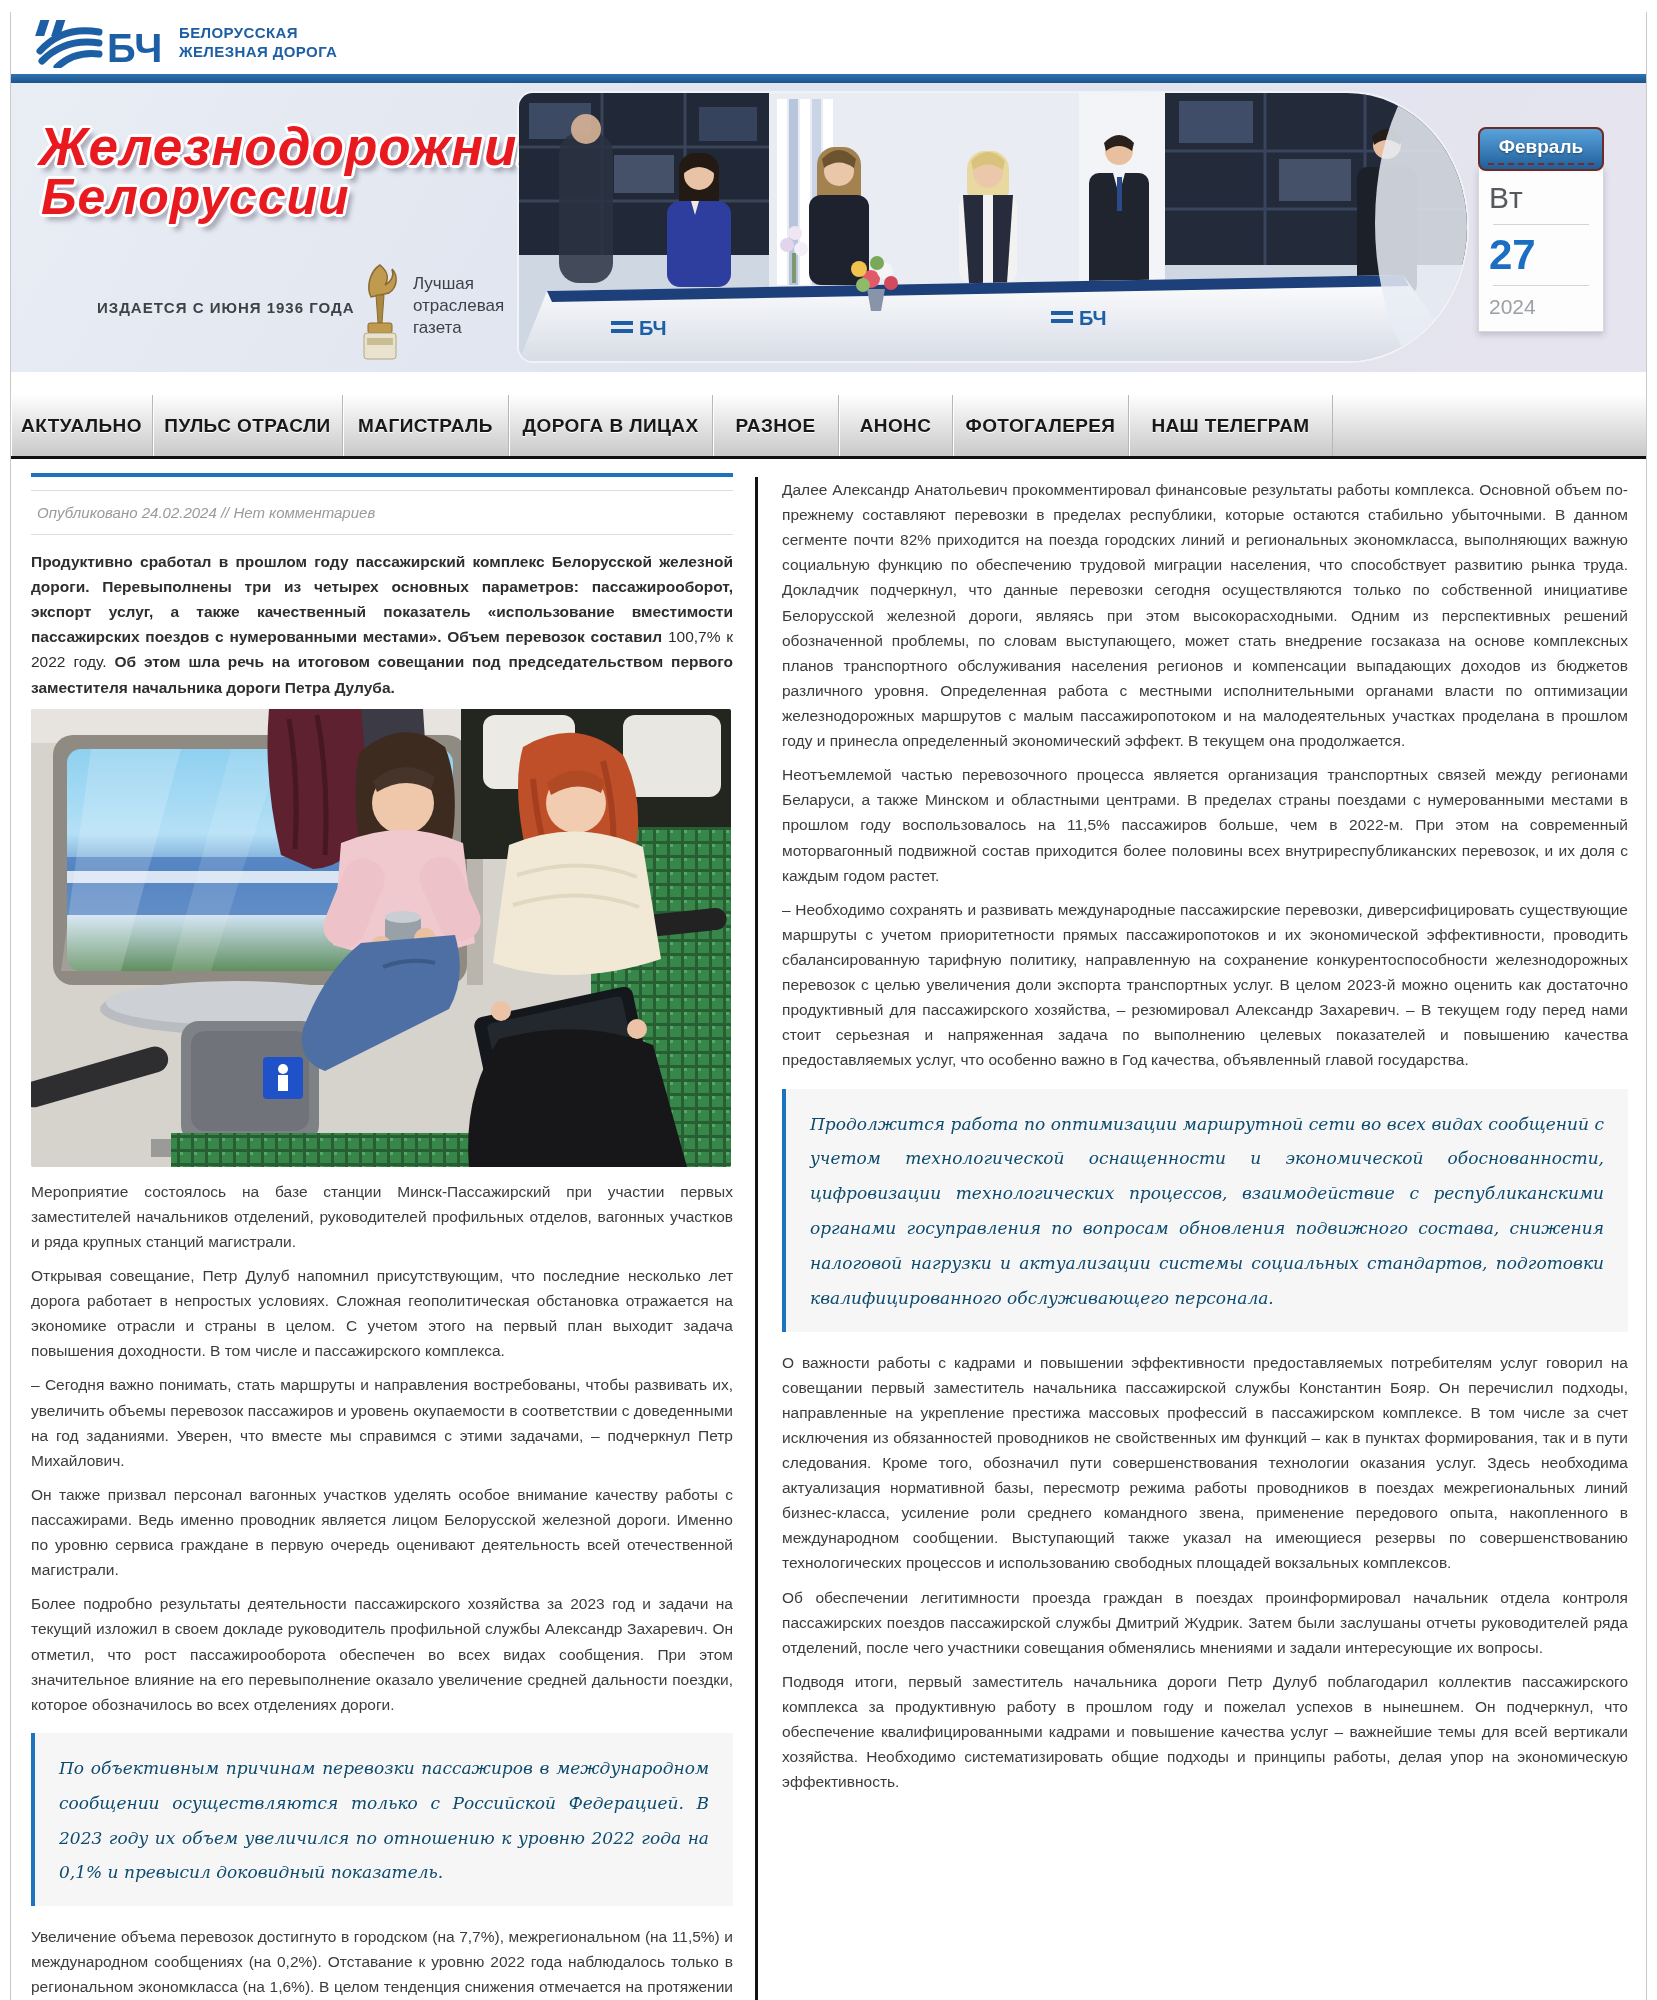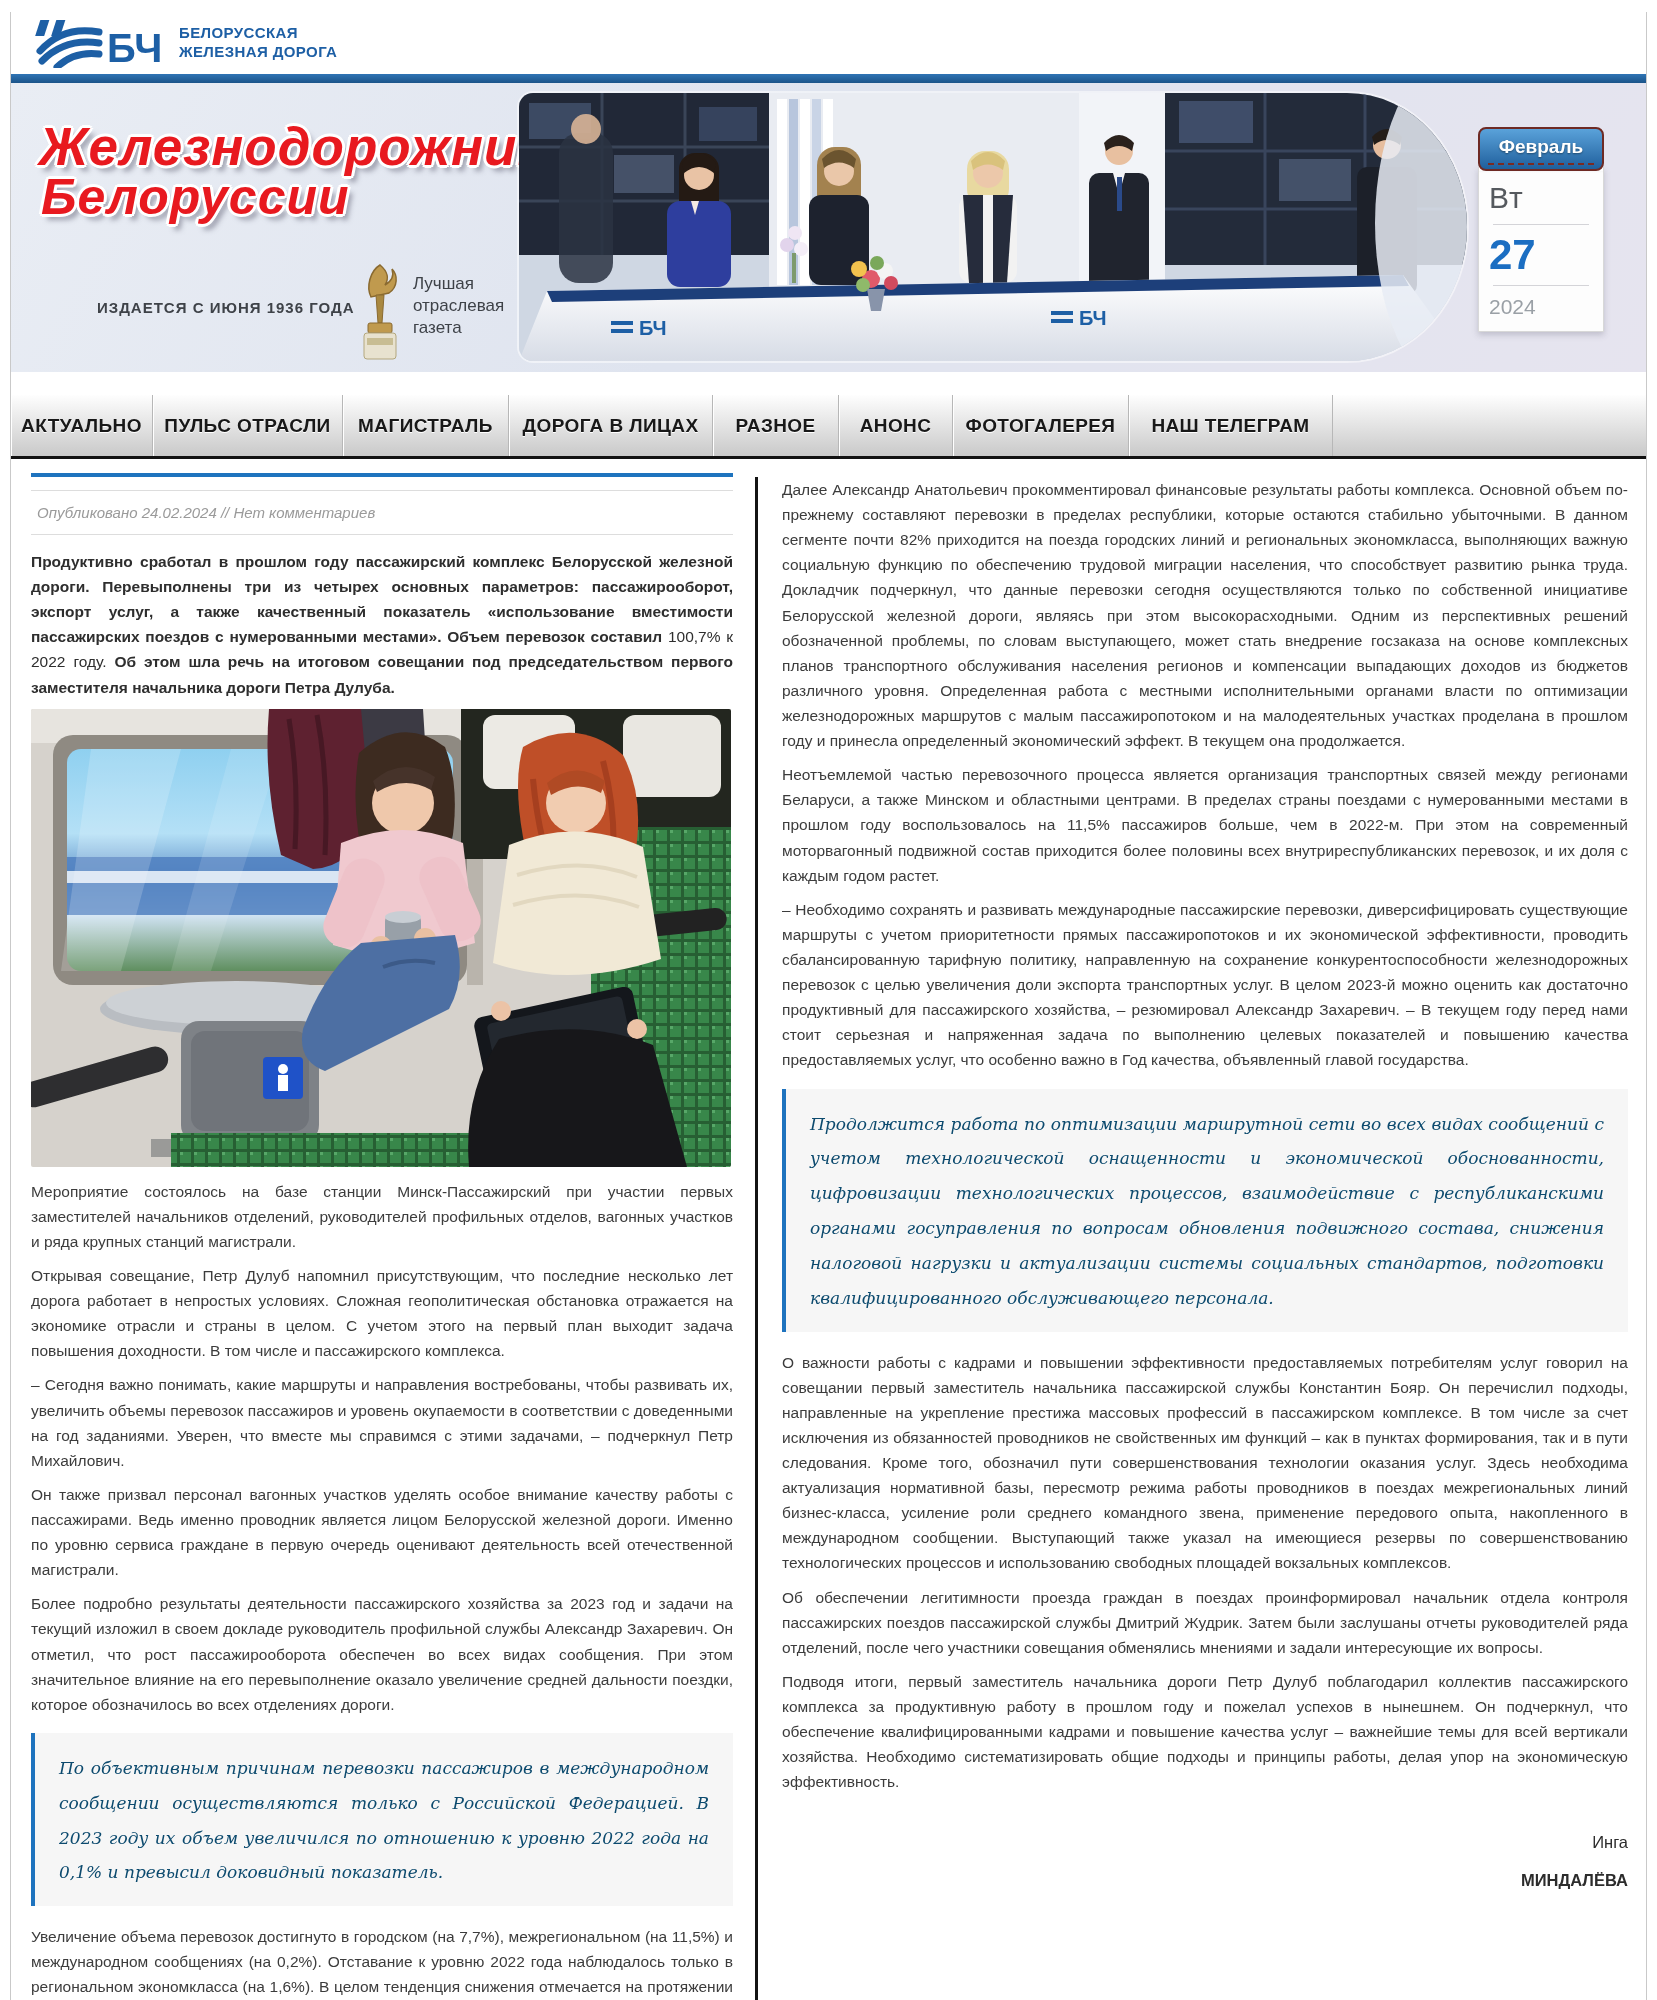--- a/index.html
+++ b/index.html
@@ -320,21 +320,21 @@
           <rect x="450" y="292" width="162" height="98" rx="9" fill="#14171c" transform="rotate(-12 531 341)"></rect>
           <rect x="462" y="300" width="138" height="78" rx="5" fill="#23282f" transform="rotate(-12 531 339)"></rect>
           <circle cx="470" cy="302" r="10" fill="#ecc3a6"></circle>
             <circle cx="606" cy="320" r="10" fill="#ecc3a6"></circle>
           <path d="M468,330 q82,-22 154,6 l34,122 l-218,0 q-6,-72 30,-128 Z" fill="#17171a"></path>
         </svg>
       </div>
 
       <p class="body-p">Мероприятие состоялось на базе станции Минск-Пассажирский при участии первых заместителей начальников отделений, руководителей профильных отделов, вагонных участков и ряда крупных станций магистрали.</p>
       <p class="body-p">Открывая совещание, Петр Дулуб напомнил присутствующим, что последние несколько лет дорога работает в непростых условиях. Сложная геополитическая обстановка отражается на экономике отрасли и страны в целом. С учетом этого на первый план выходит задача повышения доходности. В том числе и пассажирского комплекса.</p>
-      <p class="body-p">– Сегодня важно понимать, какие маршруты и направления востребованы, чтобы развивать их, увеличить объемы перевозок пассажиров и уровень окупаемости в соответствии с доведенными на год заданиями. Уверен, что вместе мы справимся с этими задачами, – подчеркнул Петр Михайлович.</p>
+      <p class="body-p">– Сегодня важно понимать, стать маршруты и направления востребованы, чтобы развивать их, увеличить объемы перевозок пассажиров и уровень окупаемости в соответствии с доведенными на год заданиями. Уверен, что вместе мы справимся с этими задачами, – подчеркнул Петр Михайлович.</p>
       <p class="body-p">Он также призвал персонал вагонных участков уделять особое внимание качеству работы с пассажирами. Ведь именно проводник является лицом Белорусской железной дороги. Именно по уровню сервиса граждане в первую очередь оценивают деятельность всей отечественной магистрали.</p>
       <p class="body-p">Более подробно результаты деятельности пассажирского хозяйства за 2023 год и задачи на текущий изложил в своем докладе руководитель профильной службы Александр Захаревич. Он отметил, что рост пассажирооборота обеспечен во всех видах сообщения. При этом значительное влияние на его перевыполнение оказало увеличение средней дальности поездки, которое обозначилось во всех отделениях дороги.</p>
 
       <blockquote>По объективным причинам перевозки пассажиров в международном сообщении осуществляются только с Российской Федерацией. В 2023 году их объем увеличился по отношению к уровню 2022 года на 0,1% и превысил доковидный показатель.</blockquote>
 
       <p class="body-p">Увеличение объема перевозок достигнуто в городском (на 7,7%), межрегиональном (на 11,5%) и международном сообщениях (на 0,2%). Отставание к уровню 2022 года наблюдалось только в региональном экономкласса (на 1,6%). В целом тенденция снижения отмечается на протяжении последних нескольких лет и носит устойчивый характер.</p>
     </section>
 
     <div class="col-div"></div>
 
@@ -342,21 +342,17 @@
       <p class="body-p">Далее Александр Анатольевич прокомментировал финансовые результаты работы комплекса. Основной объем по-прежнему составляют перевозки в пределах республики, которые остаются стабильно убыточными. В данном сегменте почти 82% приходится на поезда городских линий и региональных экономкласса, выполняющих важную социальную функцию по обеспечению трудовой миграции населения, что способствует развитию рынка труда. Докладчик подчеркнул, что данные перевозки сегодня осуществляются только по собственной инициативе Белорусской железной дороги, являясь при этом высокорасходными. Одним из перспективных решений обозначенной проблемы, по словам выступающего, может стать внедрение госзаказа на основе комплексных планов транспортного обслуживания населения регионов и компенсации выпадающих доходов из бюджетов различного уровня. Определенная работа с местными исполнительными органами власти по оптимизации железнодорожных маршрутов с малым пассажиропотоком и на малодеятельных участках проделана в прошлом году и принесла определенный экономический эффект. В текущем она продолжается.</p>
       <p class="body-p">Неотъемлемой частью перевозочного процесса является организация транспортных связей между регионами Беларуси, а также Минском и областными центрами. В пределах страны поездами с нумерованными местами в прошлом году воспользовалось на 11,5% пассажиров больше, чем в 2022-м. При этом на современный моторвагонный подвижной состав приходится более половины всех внутриреспубликанских перевозок, и их доля с каждым годом растет.</p>
       <p class="body-p">– Необходимо сохранять и развивать международные пассажирские перевозки, диверсифицировать существующие маршруты с учетом приоритетности прямых пассажиропотоков и их экономической эффективности, проводить сбалансированную тарифную политику, направленную на сохранение конкурентоспособности железнодорожных перевозок с целью увеличения доли экспорта транспортных услуг. В целом 2023-й можно оценить как достаточно продуктивный для пассажирского хозяйства, – резюмировал Александр Захаревич. – В текущем году перед нами стоит серьезная и напряженная задача по выполнению целевых показателей и повышению качества предоставляемых услуг, что особенно важно в Год качества, объявленный главой государства.</p>
 
       <blockquote>Продолжится работа по оптимизации маршрутной сети во всех видах сообщений с учетом технологической оснащенности и экономической обоснованности, цифровизации технологических процессов, взаимодействие с республиканскими органами госуправления по вопросам обновления подвижного состава, снижения налоговой нагрузки и актуализации системы социальных стандартов, подготовки квалифицированного обслуживающего персонала.</blockquote>
 
       <p class="body-p">О важности работы с кадрами и повышении эффективности предоставляемых потребителям услуг говорил на совещании первый заместитель начальника пассажирской службы Константин Бояр. Он перечислил подходы, направленные на укрепление престижа массовых профессий в пассажирском комплексе. В том числе за счет исключения из обязанностей проводников не свойственных им функций – как в пунктах формирования, так и в пути следования. Кроме того, обозначил пути совершенствования технологии оказания услуг. Здесь необходима актуализация нормативной базы, пересмотр режима работы проводников в поездах межрегиональных линий бизнес-класса, усиление роли среднего командного звена, применение передового опыта, накопленного в международном сообщении. Выступающий также указал на имеющиеся резервы по совершенствованию технологических процессов и использованию свободных площадей вокзальных комплексов.</p>
       <p class="body-p">Об обеспечении легитимности проезда граждан в поездах проинформировал начальник отдела контроля пассажирских поездов пассажирской службы Дмитрий Жудрик. Затем были заслушаны отчеты руководителей ряда отделений, после чего участники совещания обменялись мнениями и задали интересующие их вопросы.</p>
       <p class="body-p">Подводя итоги, первый заместитель начальника дороги Петр Дулуб поблагодарил коллектив пассажирского комплекса за продуктивную работу в прошлом году и пожелал успехов в нынешнем. Он подчеркнул, что обеспечение квалифицированными кадрами и повышение качества услуг – важнейшие темы для всей вертикали хозяйства. Необходимо систематизировать общие подходы и принципы работы, делая упор на экономическую эффективность.</p>
 
-      <div class="author">
-        <div>Инга</div>
-        <div class="last">МИНДАЛЁВА</div>
-      </div>
     </section>
   </main>
 
   <div class="footer-bar"></div>
 </div>
 
 </body></html>

